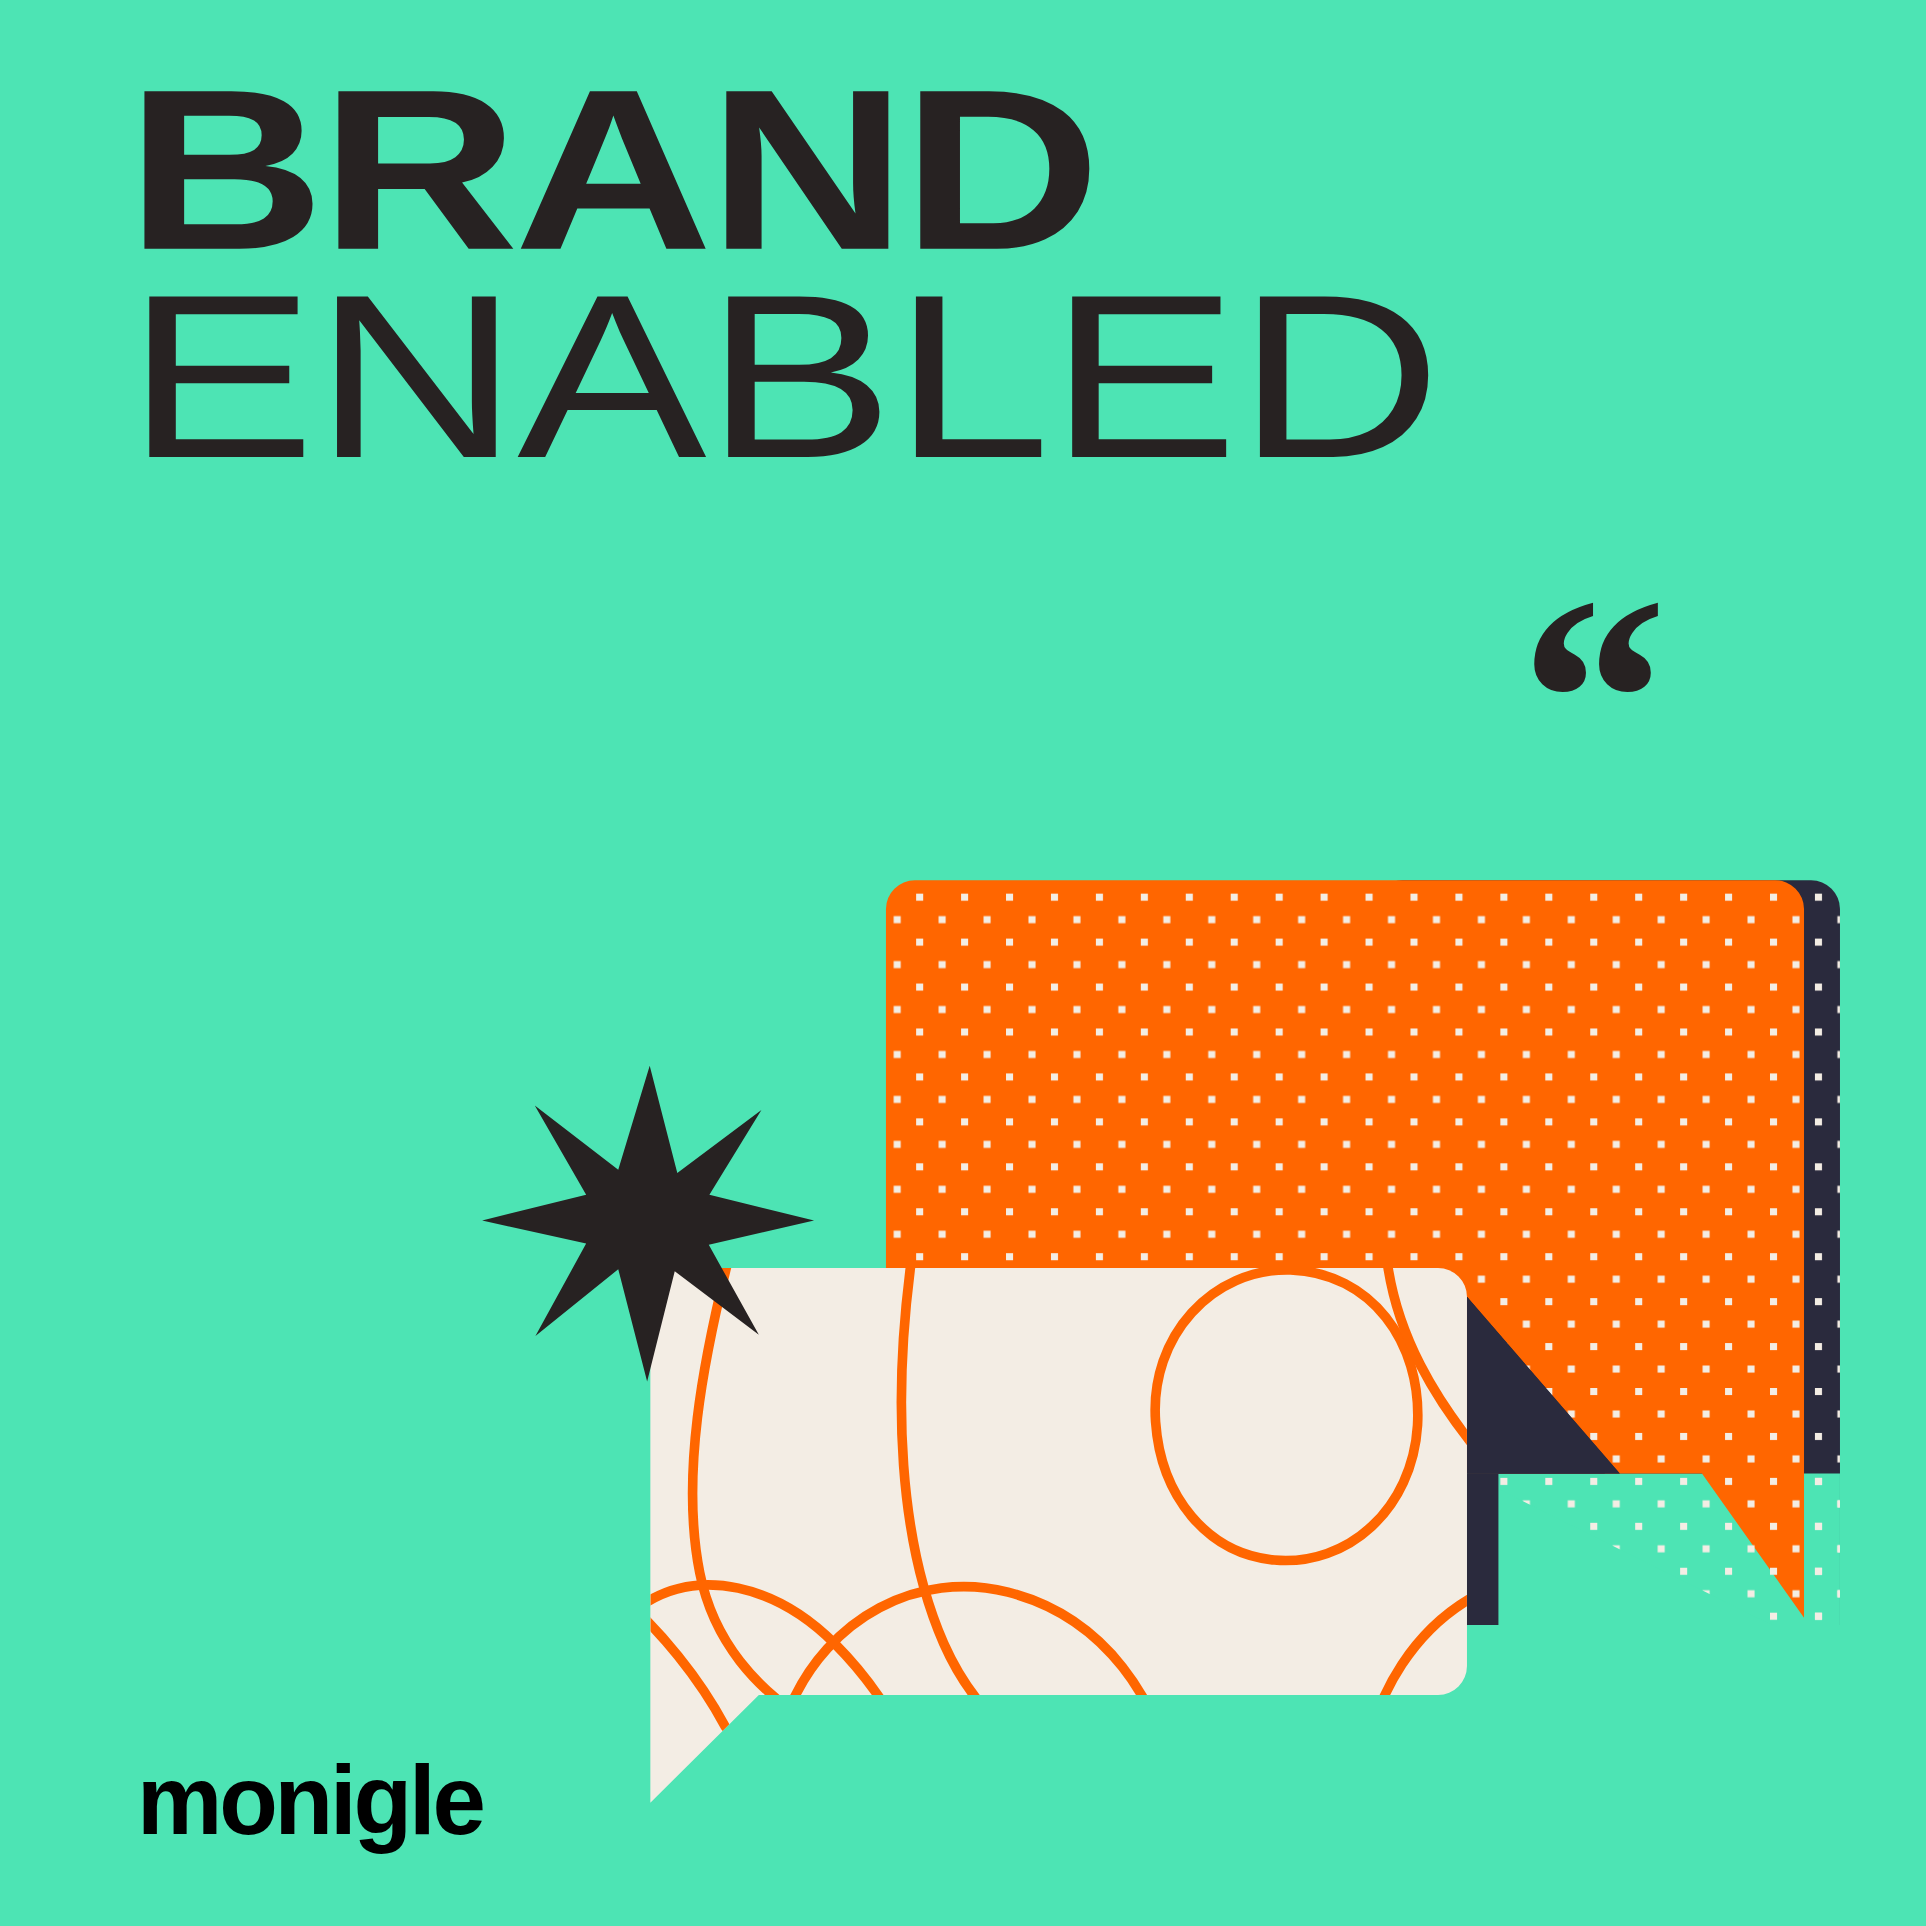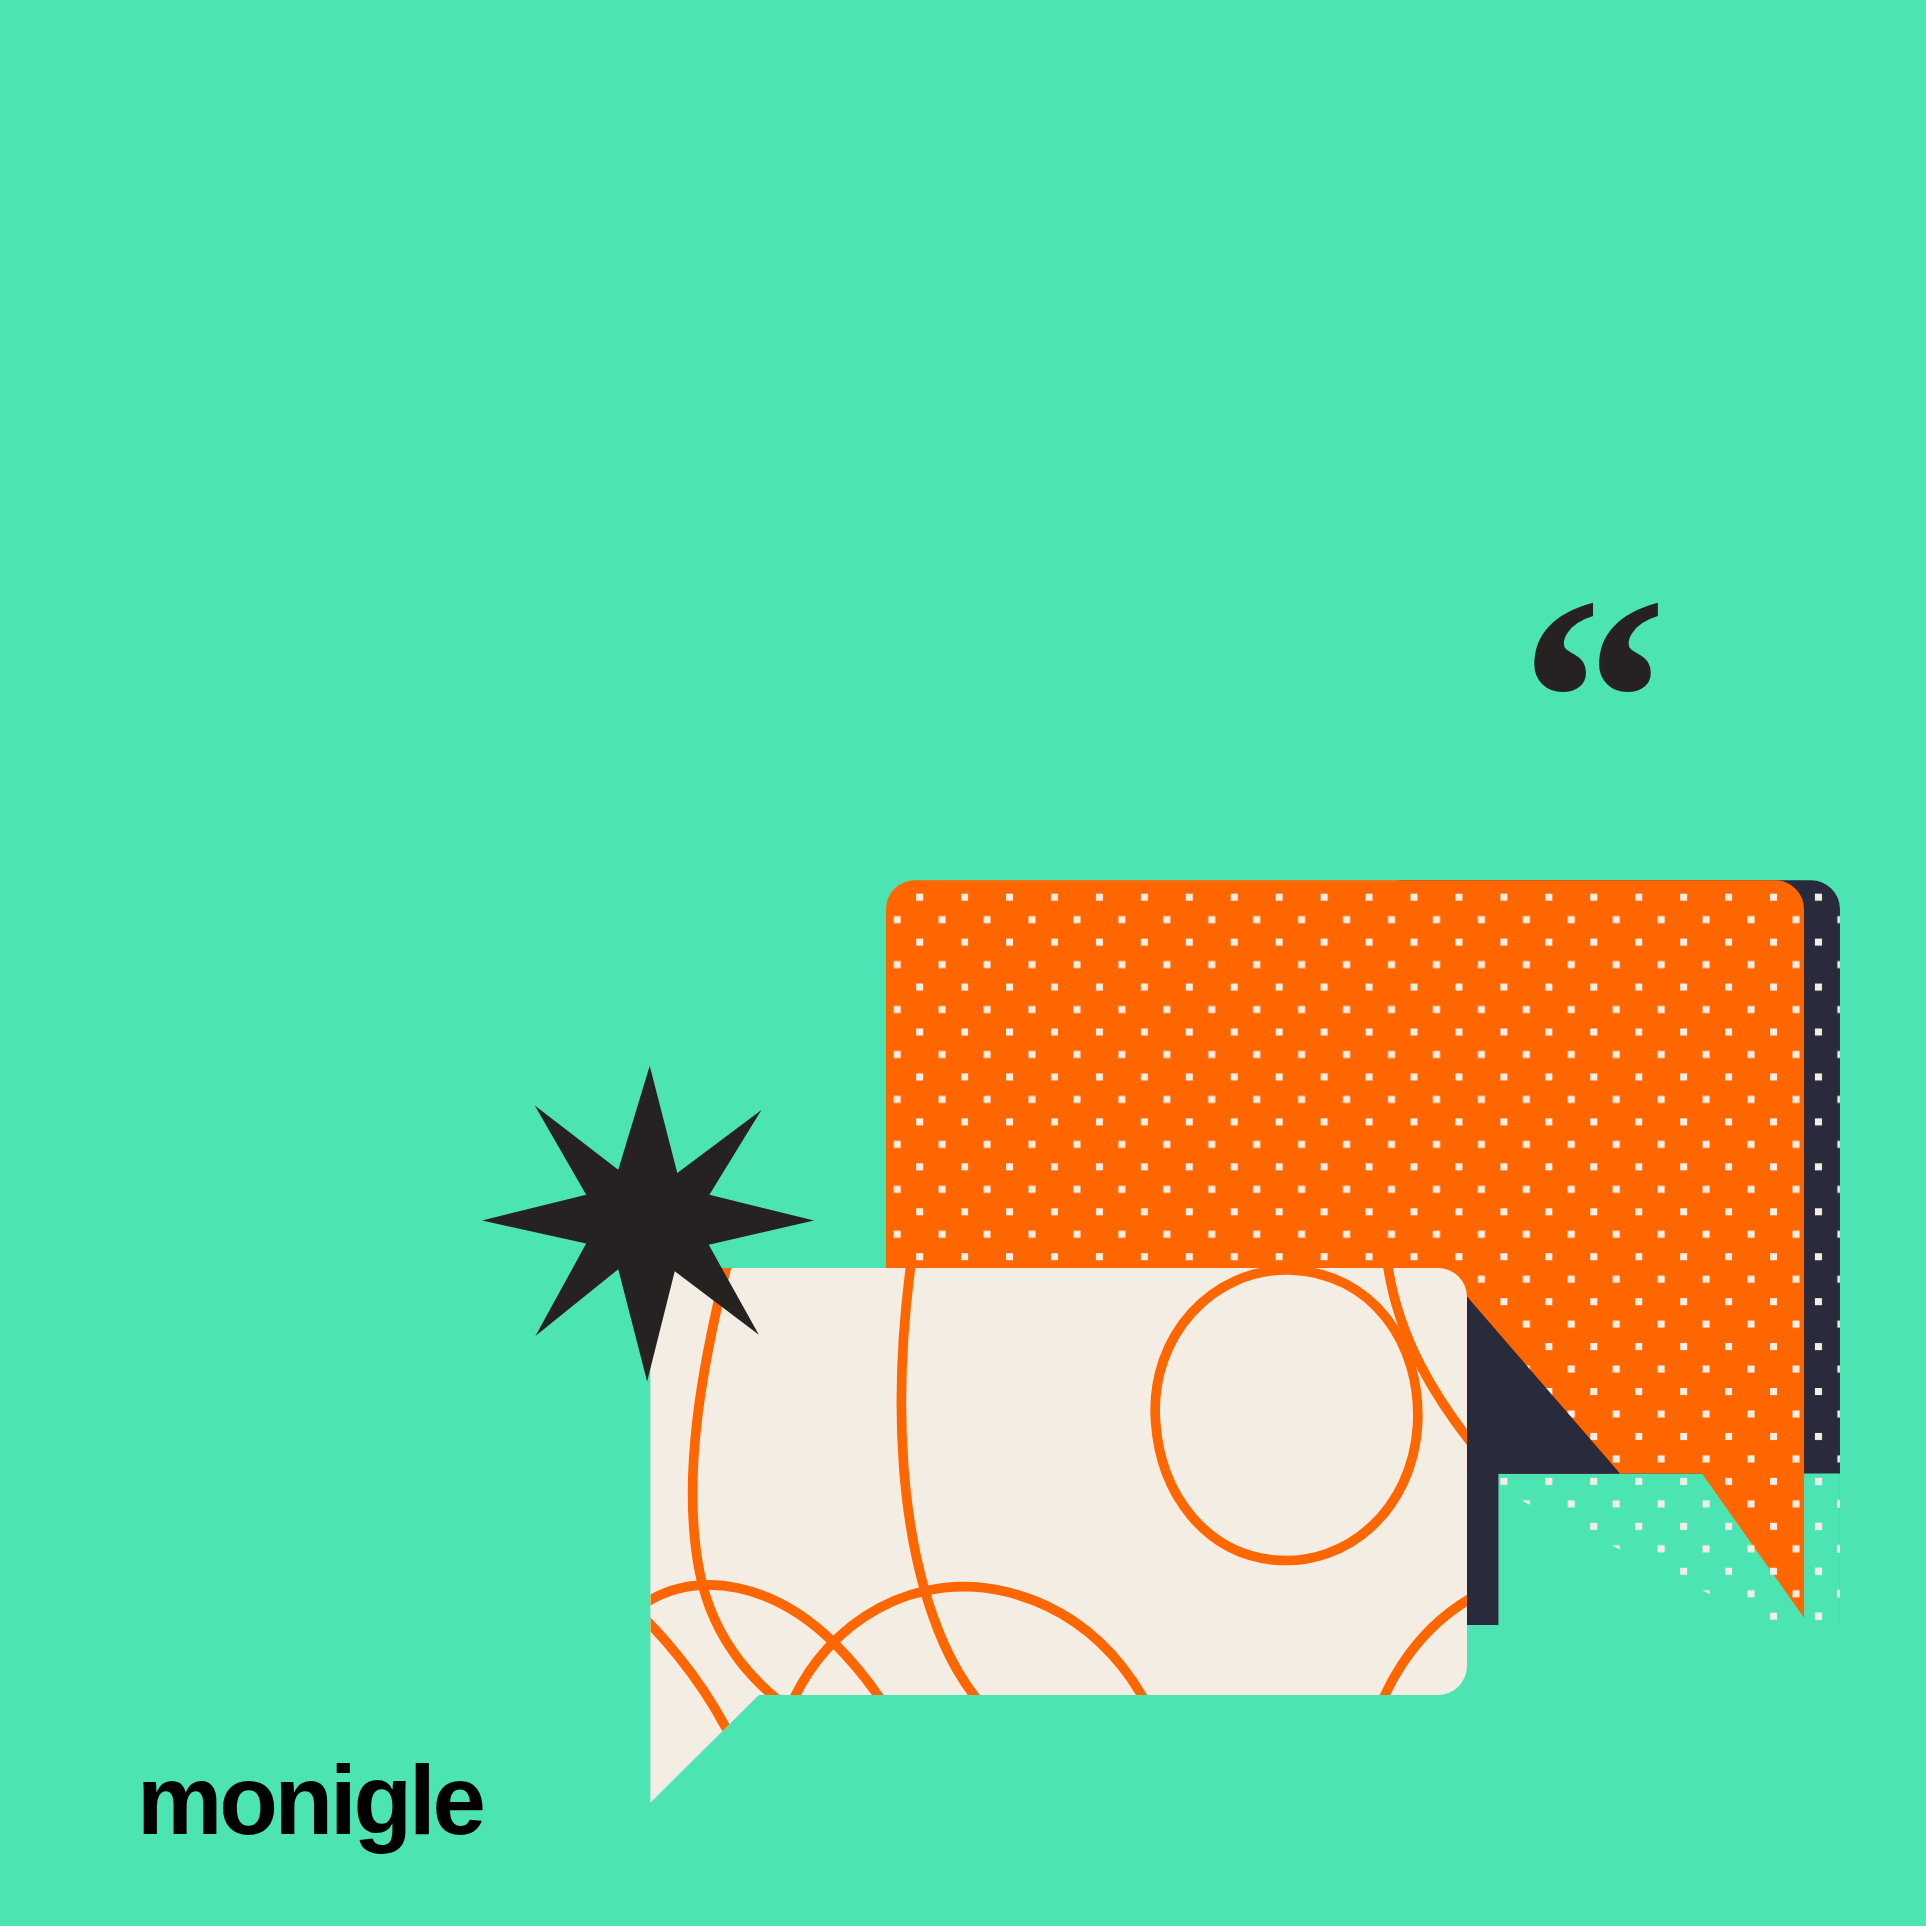--- a/index.html
+++ b/index.html
@@ -253,19 +253,23 @@
           L 913,1937
           L 751,1901
           L 913,1861
           L 833,1722
           L 963,1822
           Z"></path>
       </g>
     </svg>
   </div>
 
+  <div id="title-block">
+    <span id="title-line-1">BRAND</span>
+    <span id="title-line-2">ENABLED</span>
+  </div>
 
   <div id="quote-mark">“</div>
 
   <div id="brand-logo">monigle</div>
 
 </div>
 
 
 </body></html>

